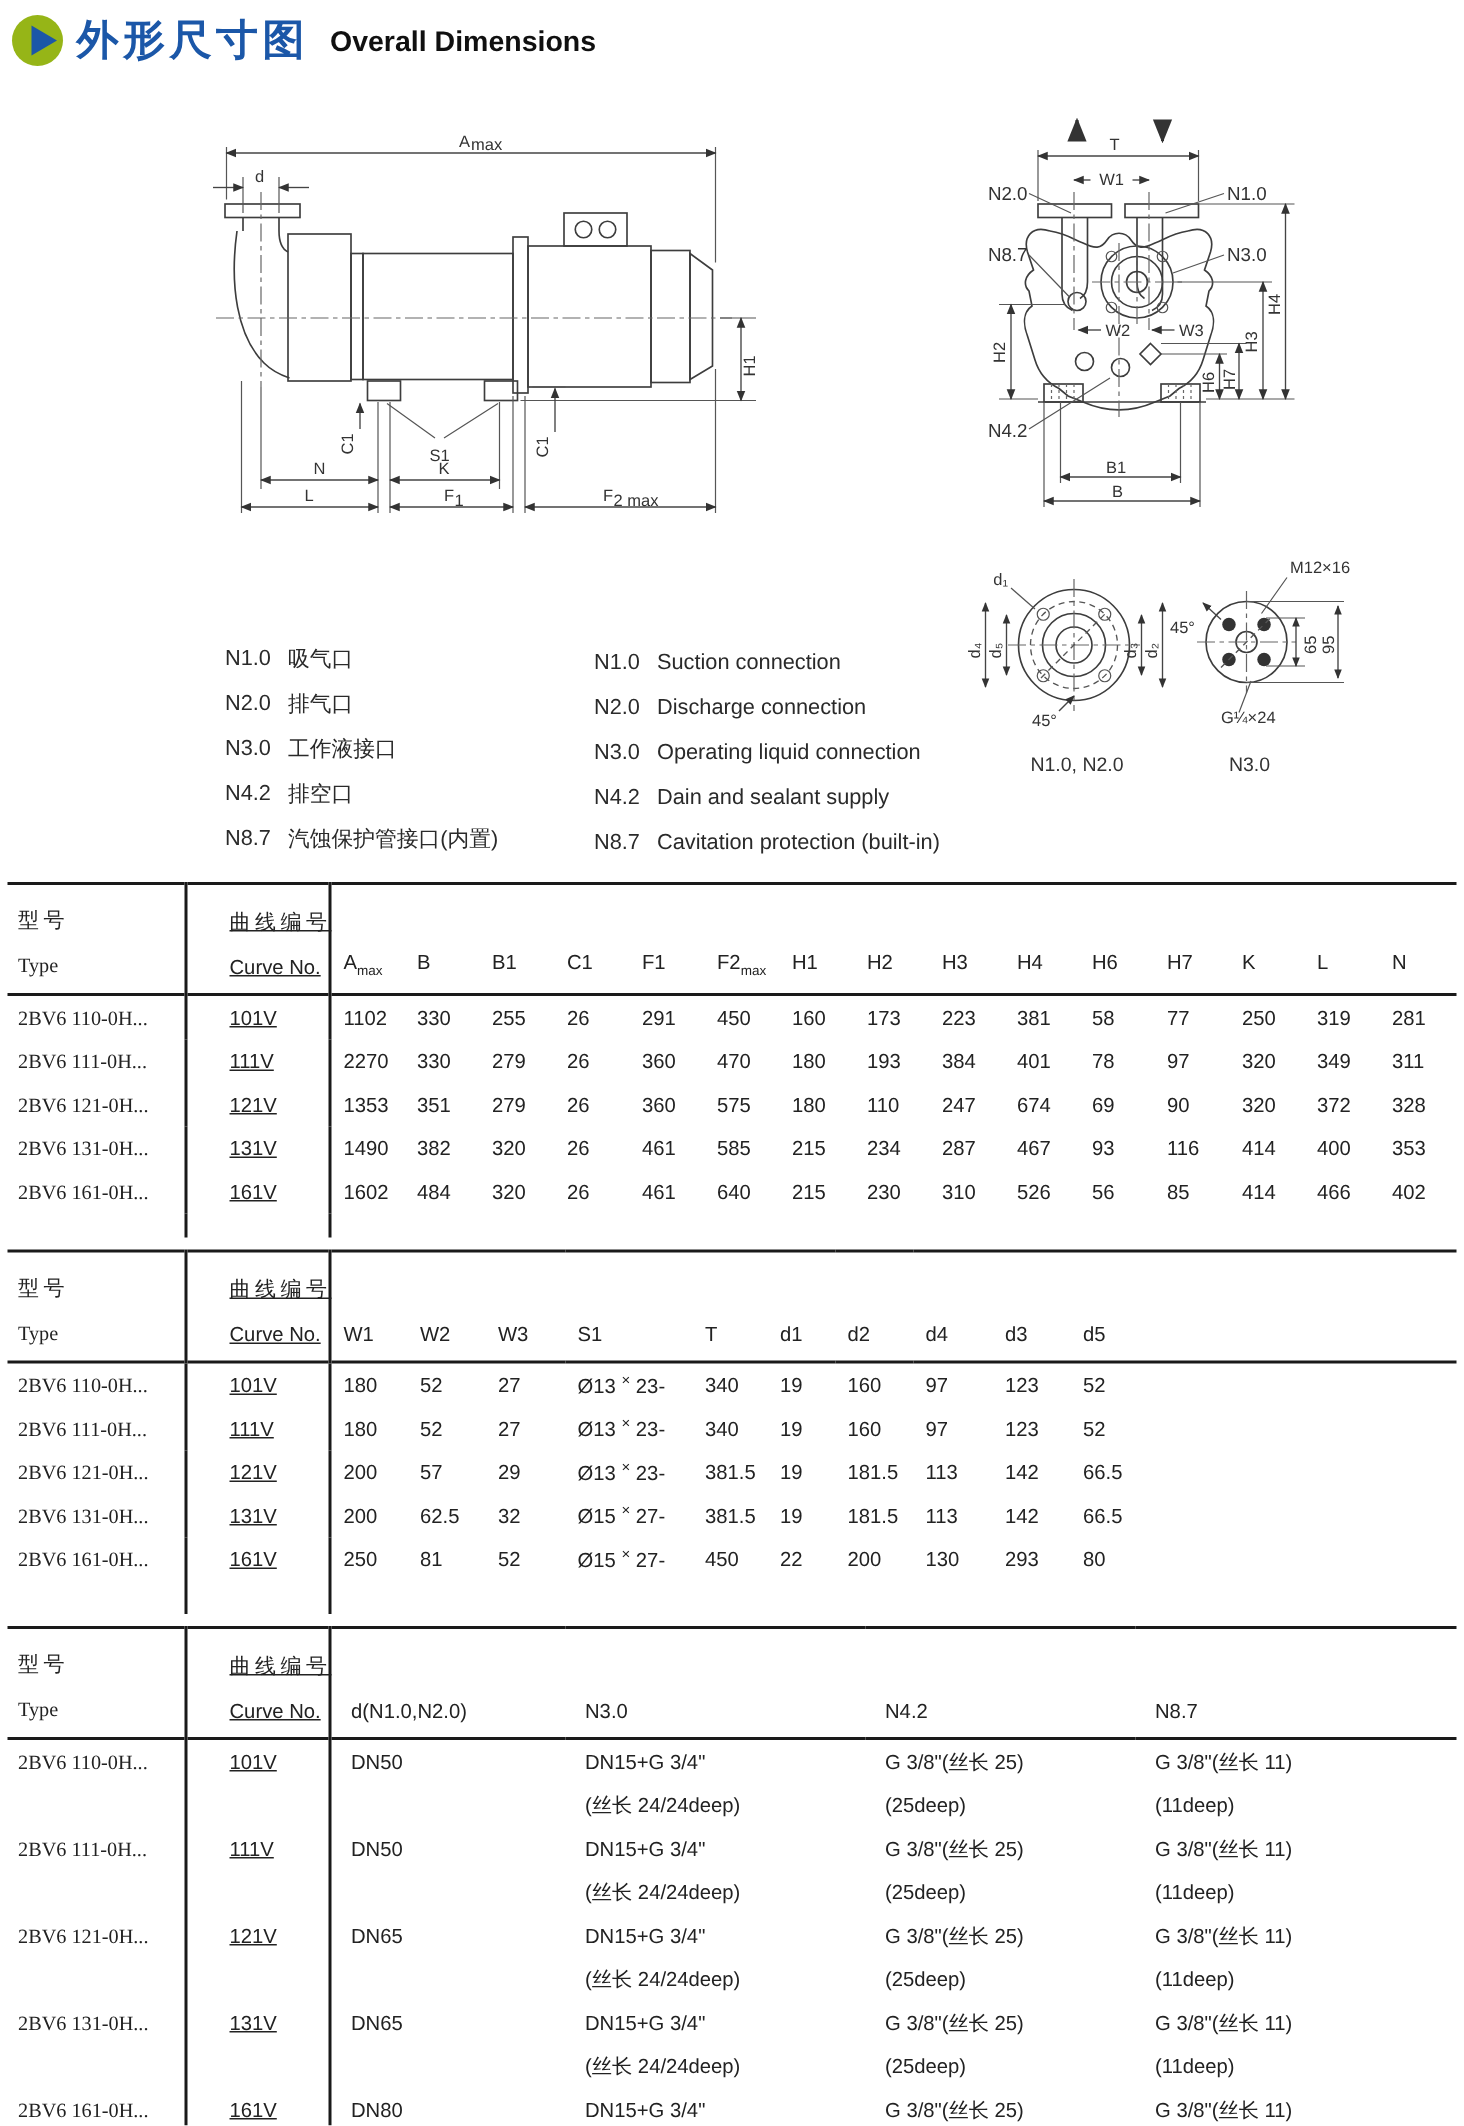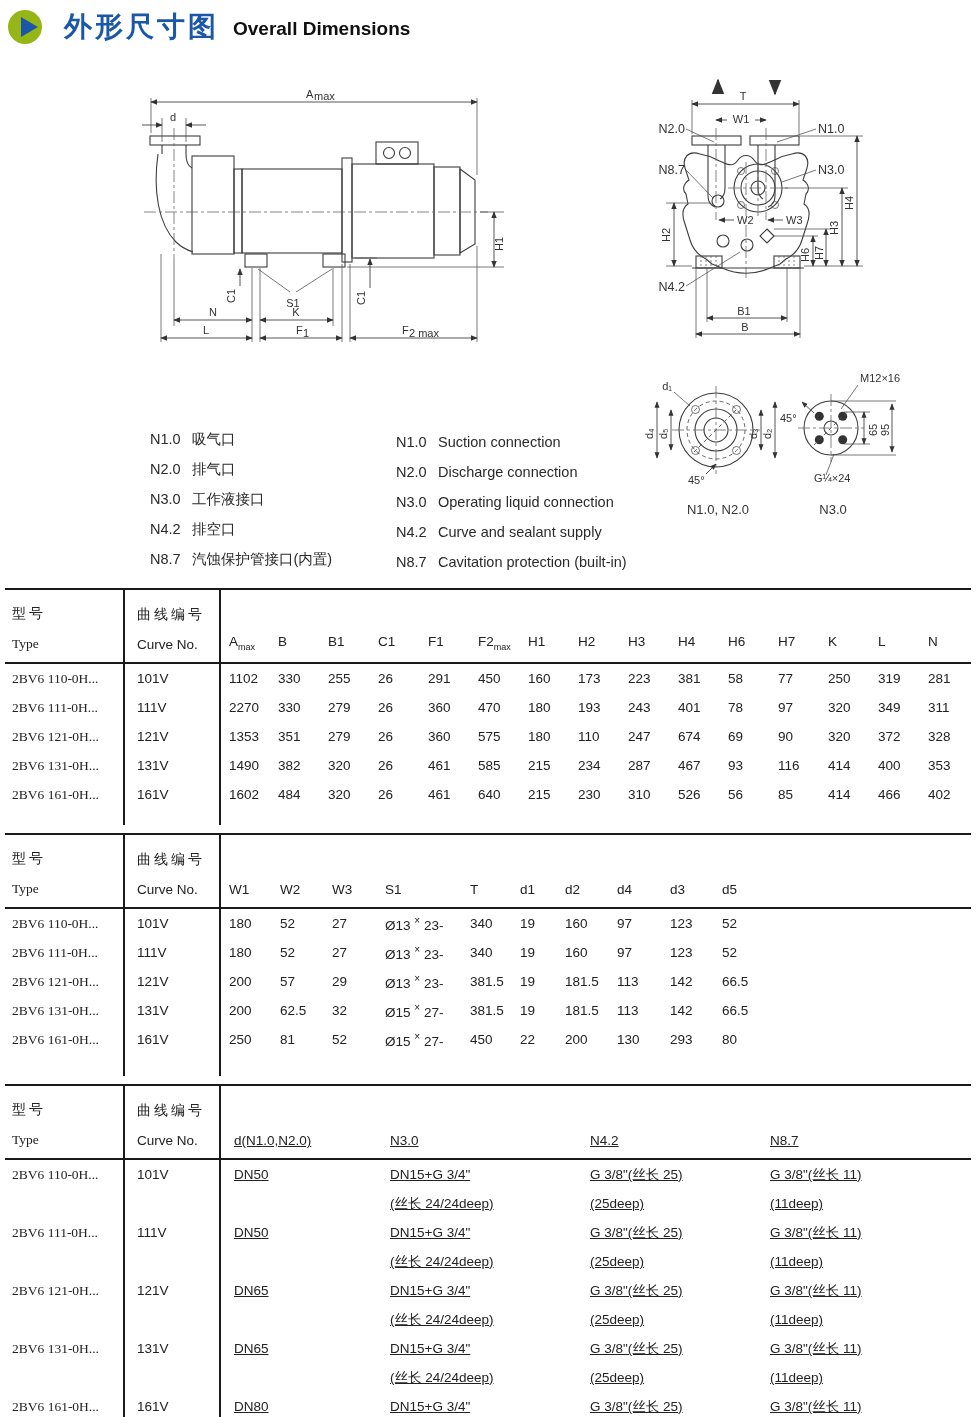--- a/index.html
+++ b/index.html
@@ -3,21 +3,21 @@
 <meta charset="utf-8">
 <style>
   html,body{margin:0;padding:0;background:#ffffff;}
   .page{position:relative;width:976px;height:1417px;background:#fff;overflow:hidden;
         font-family:"Liberation Sans",sans-serif;color:#222;}
   
   .hdr{position:absolute;left:8px;top:8px;display:flex;align-items:center;}
   .bullet{position:relative;width:34px;height:34px;border-radius:50%;background:#96b517;flex:0 0 34px;}
   .bullet .tri{position:absolute;left:13px;top:7px;width:0;height:0;
       border-left:17px solid #1b57a8;border-top:10px solid transparent;border-bottom:10px solid transparent;}
-  .title-zh{margin-left:22px;font-size:28px;font-weight:bold;color:#1b57a8;letter-spacing:3px;}
+  .title-zh{margin-left:9px;font-size:28px;font-weight:bold;color:#1b57a8;letter-spacing:3px;}
   .title-en{margin-left:14px;font-size:19px;font-weight:bold;color:#101010;margin-top:4px;}
   
   svg{position:absolute;overflow:visible;}
   svg text{font-family:"Liberation Sans",sans-serif;font-size:11px;fill:#333;}
   svg text.nlab{font-size:12.5px;}
   svg text.cap{font-size:13px;}
   .ol{stroke:#3d3d3d;stroke-width:1.1;fill:none;}
   .thin{stroke:#555;stroke-width:0.8;fill:none;}
   .dim{stroke:#444;stroke-width:0.9;fill:none;}
   .cl{stroke:#666;stroke-width:0.8;fill:none;stroke-dasharray:12 3 3 3;}
@@ -29,32 +29,32 @@
   .legend .lrow{height:30px;display:flex;align-items:center;}
   .legend .code{width:42px;flex:0 0 42px;}
   
   .tables-wrap{position:absolute;left:5px;top:588px;width:966px;}
   table.dim-table{width:100%;border-collapse:collapse;table-layout:fixed;
       border-top:2.5px solid #1a1a1a;margin:0 0 8px 0;font-size:13.5px;color:#222;}
   table.dim-table:last-child{border-bottom:2.5px solid #1a1a1a;margin-bottom:0;}
   .dim-table thead tr{border-bottom:2px solid #1a1a1a;}
   .dim-table th,.dim-table td{text-align:left;font-weight:normal;padding:0 0 0 8px;white-space:nowrap;overflow:visible;}
   .dim-table .c-type{border-right:2px solid #1a1a1a;padding-left:7px;font-family:Liberation Serif, serif;}
-  .dim-table .c-curve{border-right:2px solid #1a1a1a;padding-left:12px;}
+  .dim-table .c-curve{border-right:2px solid #1a1a1a;padding-left:28px;text-decoration:underline;}
   .dim-table thead th{height:62px;vertical-align:bottom;padding-bottom:10px;}
   .dim-table thead .hz{font-size:14px;letter-spacing:3px;margin-bottom:13px;}
   .dim-table thead .he{font-size:13.5px;}
   .dim-table tbody.rows td{height:29px;vertical-align:middle;}
   .dim-table sub{font-size:9px;}
   .supx{font-size:10px;vertical-align:super;}
   tbody.spacer td{padding:0;}
   #t1 tbody.spacer td{height:16px;} #t2 tbody.spacer td{height:22px;}
   #t3 tbody.rows td{height:58px;vertical-align:top;}
   #t3 tbody.rows td div{line-height:29px;height:29px;}
-  #t3 td.c3,#t3 th.c3{padding-left:13px;text-decoration:underline;}
+  #t3 td.c3,#t3 th.c3{padding-left:13px;}
 </style>
 </head>
 <body>
 
 <div class="page">
 
   <div class="hdr">
     <span class="bullet">
         <span class="tri"></span>
       </span>
@@ -288,21 +288,21 @@
         <span>Discharge connection</span>
       </div>
 
       <div class="lrow">
         <span class="code">N3.0</span>
         <span>Operating liquid connection</span>
       </div>
 
       <div class="lrow">
         <span class="code">N4.2</span>
-        <span>Curve and sealant supply</span>
+        <span>Dain and sealant supply</span>
       </div>
 
       <div class="lrow">
         <span class="code">N8.7</span>
         <span>Cavitation protection (built-in)</span>
       </div>
     </div>
 
   <div class="tables-wrap">
 
@@ -380,21 +380,21 @@
             <td class="c-type">2BV6 111-0H...</td>
             <td class="c-curve">111V</td>
             <td>2270</td>
             <td>330</td>
             <td>279</td>
             <td>26</td>
             <td>360</td>
             <td>470</td>
             <td>180</td>
             <td>193</td>
-            <td>243</td>
+            <td>384</td>
             <td>401</td>
             <td>78</td>
             <td>97</td>
             <td>320</td>
             <td>349</td>
             <td>311</td>
           </tr>
 
           <tr>
             <td class="c-type">2BV6 121-0H...</td>

